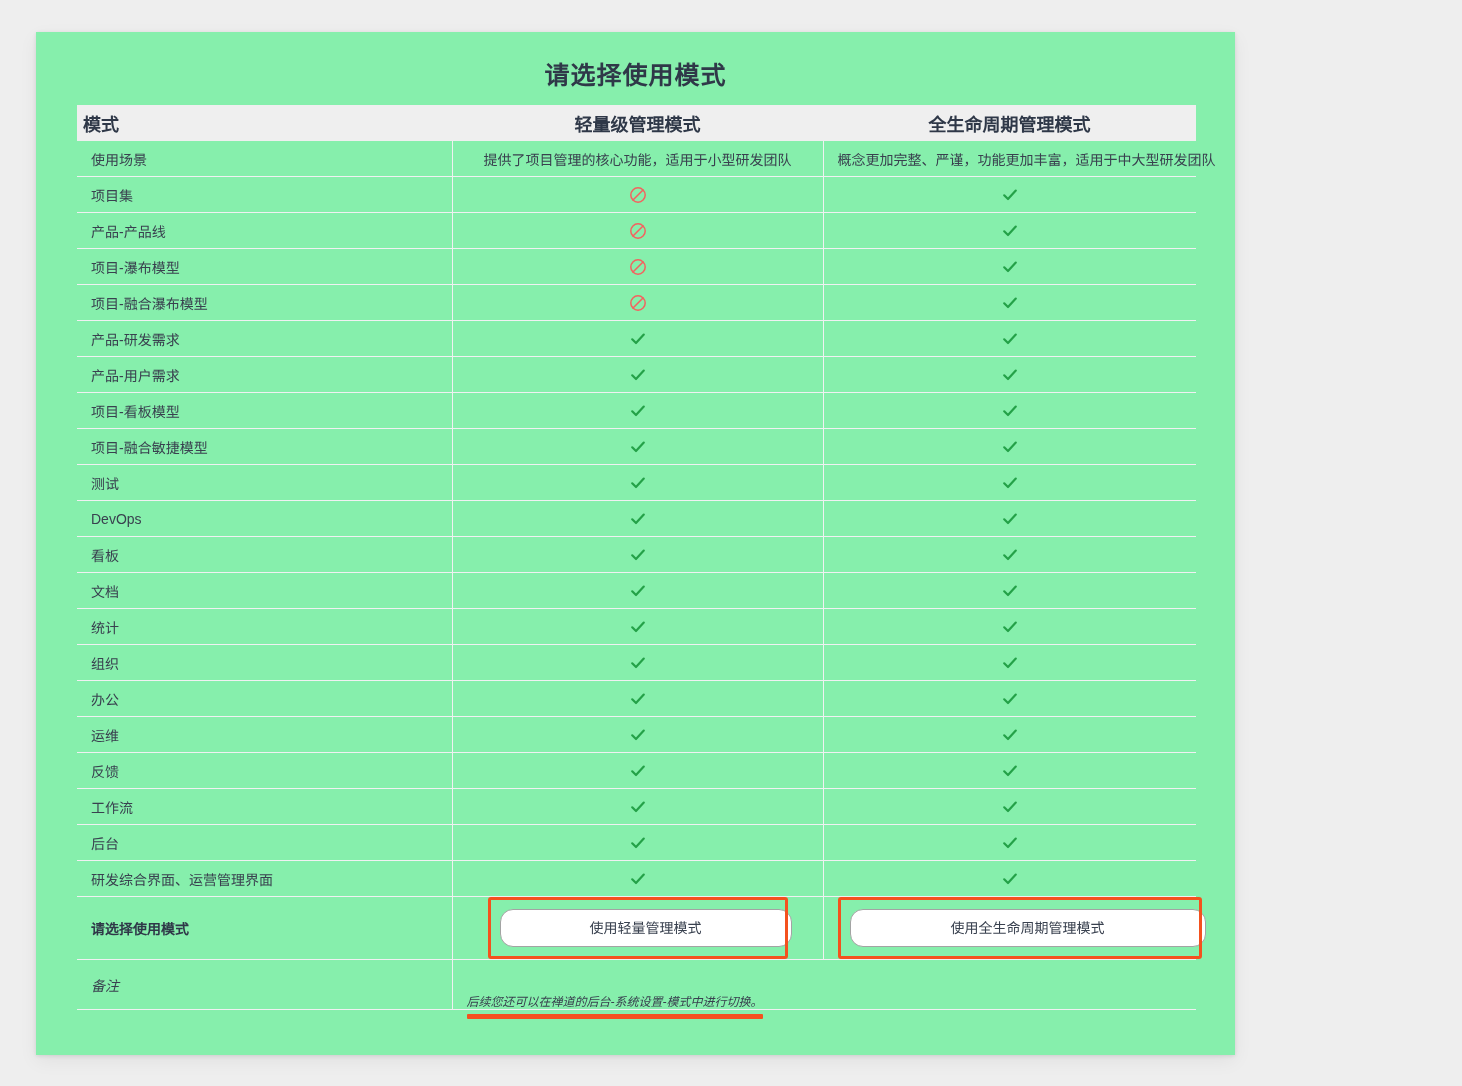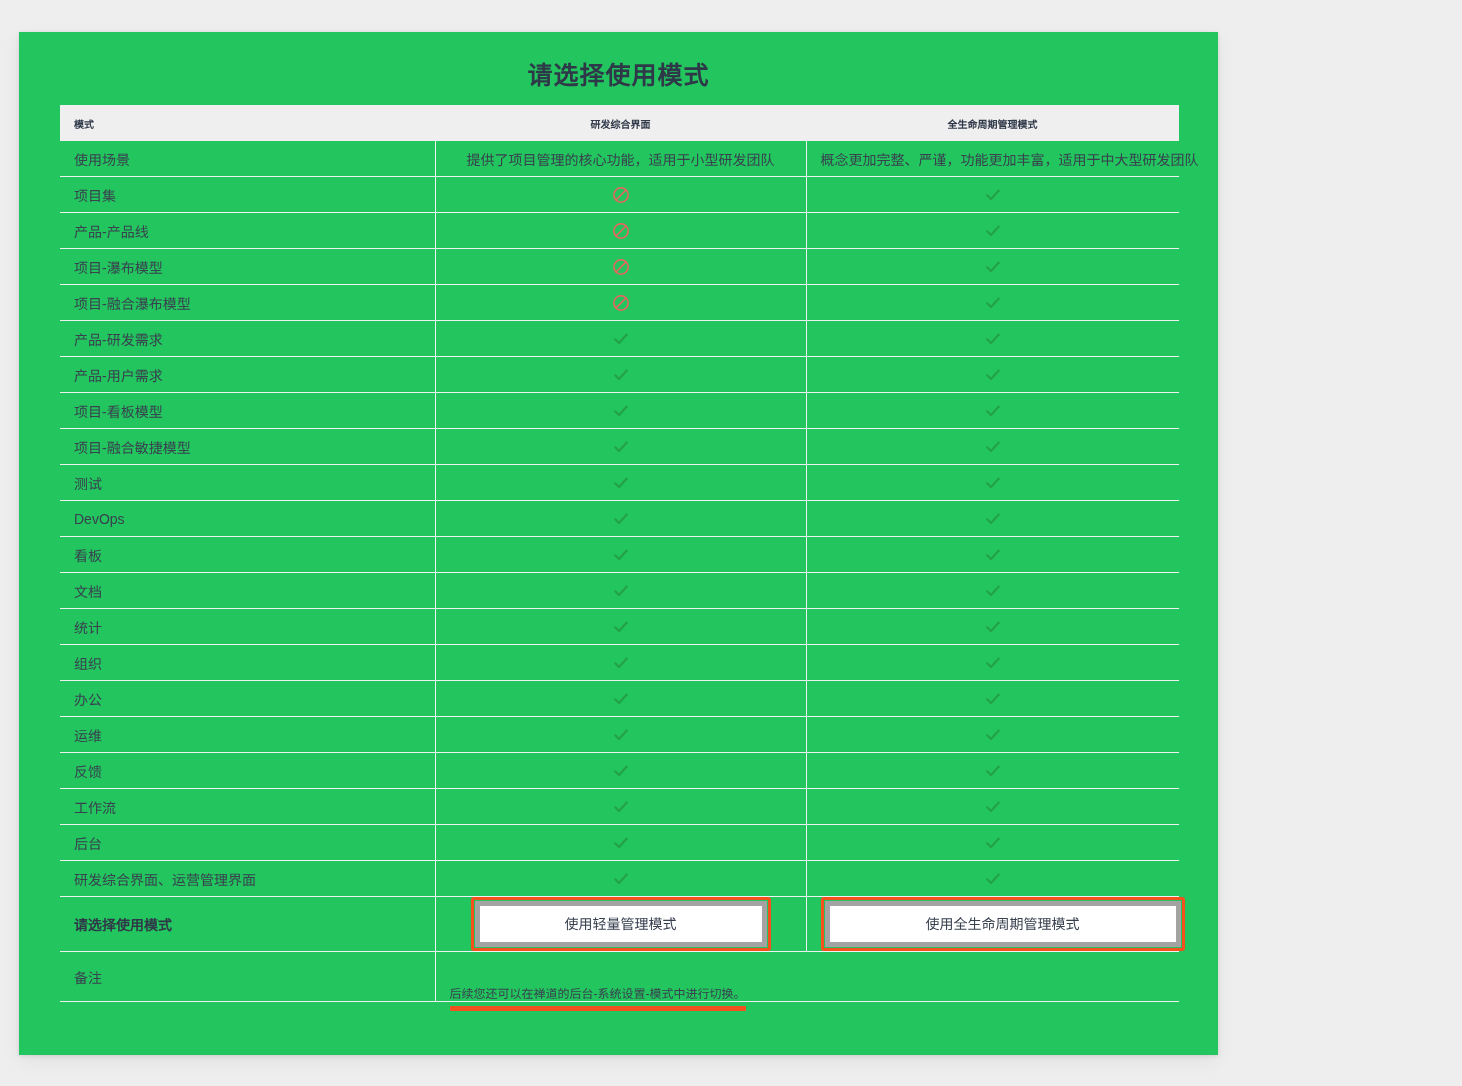--- a/index.html
+++ b/index.html
@@ -15,25 +15,25 @@
     -webkit-font-smoothing: antialiased;
   }
   .page {
     position: relative;
     width: 1462px;
     height: 1086px;
     overflow: hidden;
   }
   .card {
     position: absolute;
-    left: 19px;
+    left: 36px;
     top: 32px;
     width: 1199px;
     height: 1023px;
-    background: #22c55e;
+    background: #86efac;
     box-shadow: 0 1px 4px rgba(0,0,0,0.10), 0 6px 18px rgba(0,0,0,0.06);
   }
   .card-title {
     text-align: center;
     font-size: 25px;
     font-weight: bold;
     color: #2f3848;
     letter-spacing: 1px;
     padding-top: 26px;
     line-height: 34px;
@@ -48,39 +48,40 @@
     font-size: 14px;
     color: #39414f;
   }
   table.mode-table col.c-mode   { width: 375px; }
   table.mode-table col.c-light  { width: 371px; }
   table.mode-table col.c-full   { width: 373px; }
 
   table.mode-table thead th {
     background: #efefef;
     height: 36px;
-    font-size: 10px;
+    font-size: 18px;
     font-weight: bold;
     color: #2f3848;
-    padding: 0 14px;
+    padding: 0 6px;
     border: none;
     vertical-align: middle;
   }
   table.mode-table thead th.th-mode { text-align: left; }
   table.mode-table thead th.th-col  { text-align: center; }
 
   table.mode-table tbody td {
     height: 35px;
     padding: 0 14px;
     border-bottom: 1px solid #f0f1f2;
     vertical-align: middle;
     font-size: 14px;
   }
   table.mode-table tbody tr:last-child td {
     border-bottom: 1px solid #f0f1f2;
+    font-style: italic;
   }
   td.cell-label {
     text-align: left;
     color: #39414f;
     border-right: 1px solid #f0f1f2;
   }
   td.cell-val {
     text-align: center;
     color: #39414f;
   }
@@ -125,25 +126,25 @@
     bottom: 0;
     border: 3px solid #f4511e;
     border-radius: 3px;
     box-sizing: border-box;
     pointer-events: none;
   }
   .mode-btn {
     display: block;
     width: 100%;
     box-sizing: border-box;
-    margin: 0;
+    margin: 8px;
     padding: 8px 10px;
     background: #ffffff;
-    border: 5px solid #a3a3a3;
-    border-radius: 0;
+    border: 1px solid #a3a3a3;
+    border-radius: 13px;
     font-family: inherit;
     font-size: 14px;
     color: #39414f;
     line-height: 20px;
     text-align: center;
     cursor: pointer;
   }
   .btn-inner-pad { padding: 4px; }
 
   .note-text {
@@ -179,21 +180,21 @@
 
     <table class="mode-table">
       <colgroup>
         <col class="c-mode">
           <col class="c-light">
           <col class="c-full">
       </colgroup>
       <thead>
         <tr>
           <th class="th-mode">模式</th>
-          <th class="th-col">研发综合界面</th>
+          <th class="th-col">轻量级管理模式</th>
           <th class="th-col">全生命周期管理模式</th>
         </tr>
       </thead>
       <tbody id="table-body">
           <tr>
             <td class="cell-label">使用场景</td>
             <td class="cell-desc col-light">提供了项目管理的核心功能，适用于小型研发团队</td>
             <td class="cell-desc col-full">概念更加完整、严谨，功能更加丰富，适用于中大型研发团队</td>
           </tr>
           <tr>

